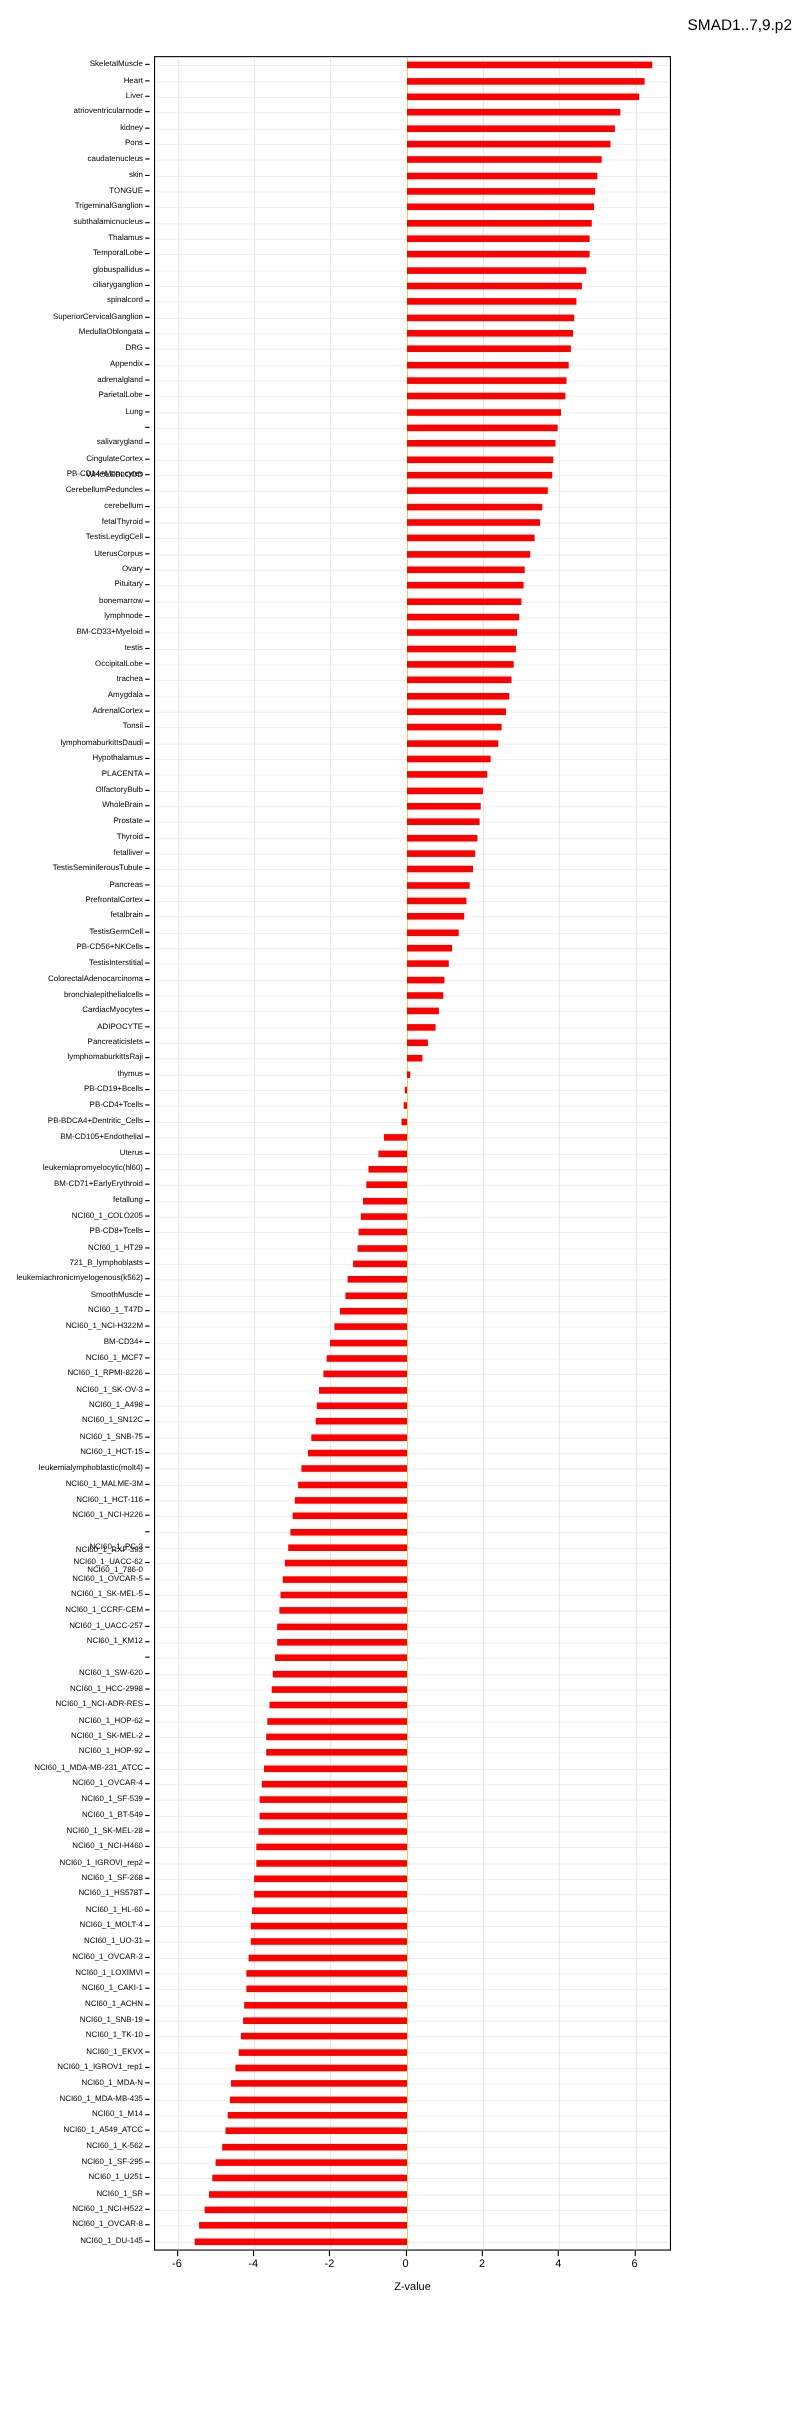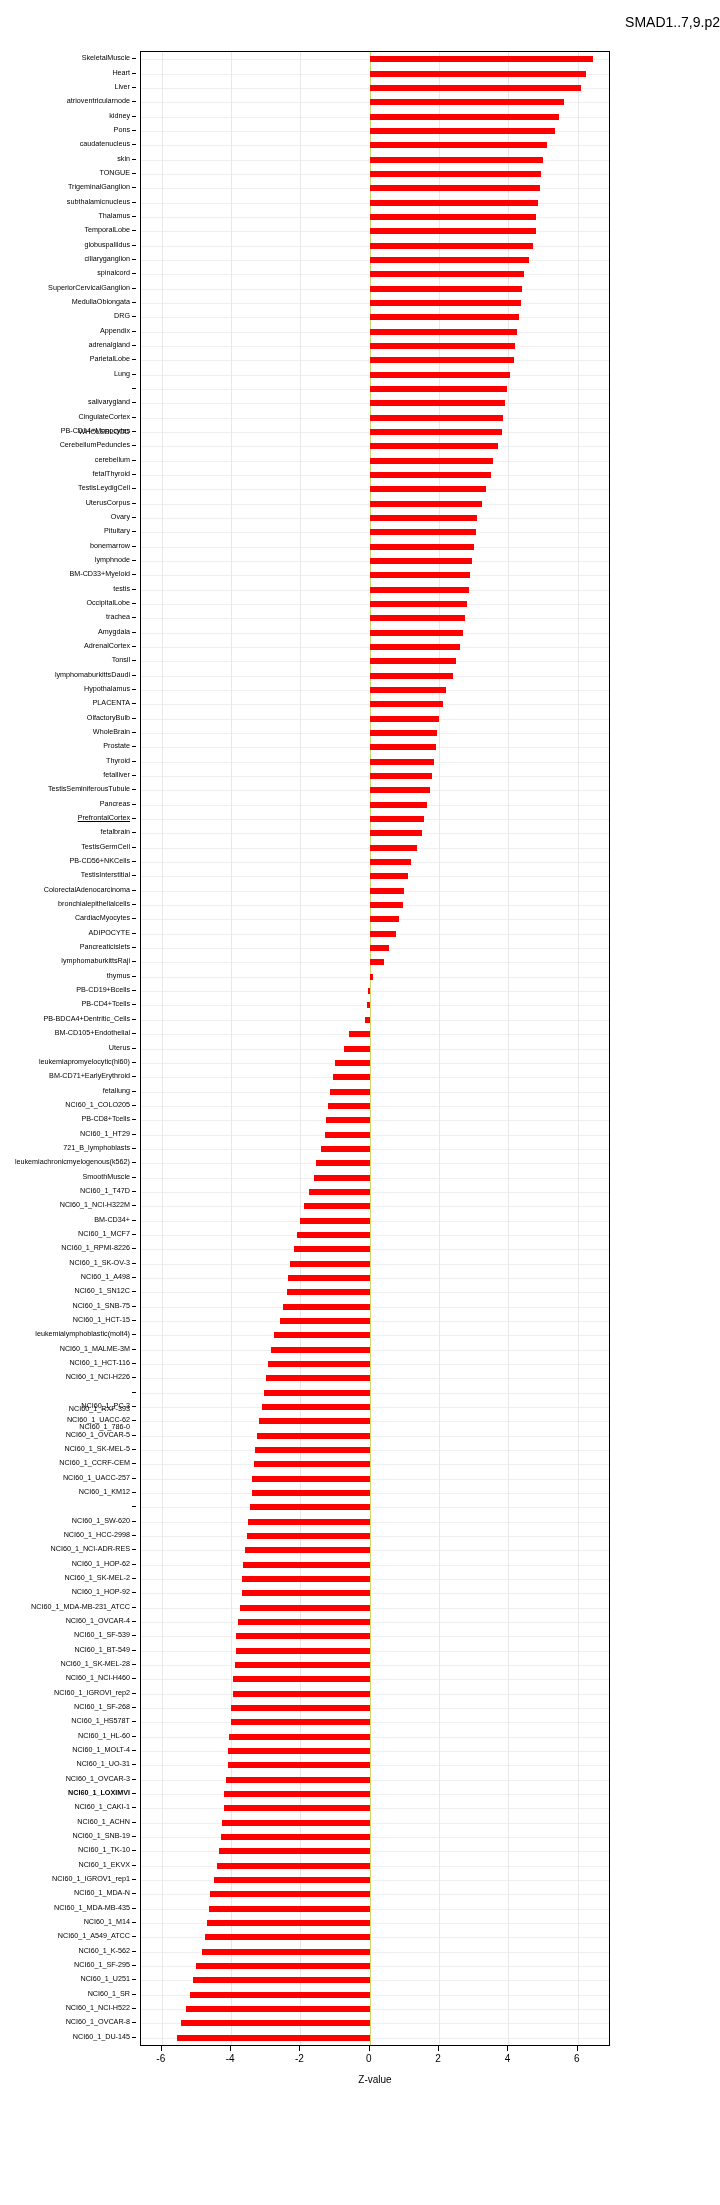--- a/index.html
+++ b/index.html
@@ -532,21 +532,21 @@
       <div class="ylabel" style="top: 695.399px;">Prostate</div>
       <div class="ytick" style="top: 695.399px;"></div>
       <div class="ylabel" style="top: 709.737px;">Thyroid</div>
       <div class="ytick" style="top: 709.737px;"></div>
       <div class="ylabel" style="top: 724.076px;">fetalliver</div>
       <div class="ytick" style="top: 724.076px;"></div>
       <div class="ylabel" style="top: 738.414px;">TestisSeminiferousTubule</div>
       <div class="ytick" style="top: 738.414px;"></div>
       <div class="ylabel" style="top: 752.752px;">Pancreas</div>
       <div class="ytick" style="top: 752.752px;"></div>
-      <div class="ylabel" style="top: 767.09px; text-decoration: underline;">PrefrontalCortex</div>
+      <div class="ylabel" style="top: 767.09px;">PrefrontalCortex</div>
       <div class="ytick" style="top: 767.09px;"></div>
       <div class="ylabel" style="top: 781.428px;">fetalbrain</div>
       <div class="ytick" style="top: 781.428px;"></div>
       <div class="ylabel" style="top: 795.766px;">TestisGermCell</div>
       <div class="ytick" style="top: 795.766px;"></div>
       <div class="ylabel" style="top: 810.104px;">PB-CD56+NKCells</div>
       <div class="ytick" style="top: 810.104px;"></div>
       <div class="ylabel" style="top: 824.442px;">TestisInterstitial</div>
       <div class="ytick" style="top: 824.442px;"></div>
       <div class="ylabel" style="top: 838.781px;">ColorectalAdenocarcinoma</div>
@@ -668,21 +668,21 @@
       <div class="ylabel" style="top: 1670.39px;">NCI60_1_HS578T</div>
       <div class="ytick" style="top: 1670.39px;"></div>
       <div class="ylabel" style="top: 1684.73px;">NCI60_1_HL-60</div>
       <div class="ytick" style="top: 1684.73px;"></div>
       <div class="ylabel" style="top: 1699.07px;">NCI60_1_MOLT-4</div>
       <div class="ytick" style="top: 1699.07px;"></div>
       <div class="ylabel" style="top: 1713.41px;">NCI60_1_UO-31</div>
       <div class="ytick" style="top: 1713.41px;"></div>
       <div class="ylabel" style="top: 1727.74px;">NCI60_1_OVCAR-3</div>
       <div class="ytick" style="top: 1727.74px;"></div>
-      <div class="ylabel" style="top: 1742.08px; font-weight: bold;">NCI60_1_LOXIMVI</div>
+      <div class="ylabel" style="top: 1742.08px;">NCI60_1_LOXIMVI</div>
       <div class="ytick" style="top: 1742.08px;"></div>
       <div class="ylabel" style="top: 1756.42px;">NCI60_1_CAKI-1</div>
       <div class="ytick" style="top: 1756.42px;"></div>
       <div class="ylabel" style="top: 1770.76px;">NCI60_1_ACHN</div>
       <div class="ytick" style="top: 1770.76px;"></div>
       <div class="ylabel" style="top: 1785.1px;">NCI60_1_SNB-19</div>
       <div class="ytick" style="top: 1785.1px;"></div>
       <div class="ylabel" style="top: 1799.44px;">NCI60_1_TK-10</div>
       <div class="ytick" style="top: 1799.44px;"></div>
       <div class="ylabel" style="top: 1813.77px;">NCI60_1_EKVX</div>

